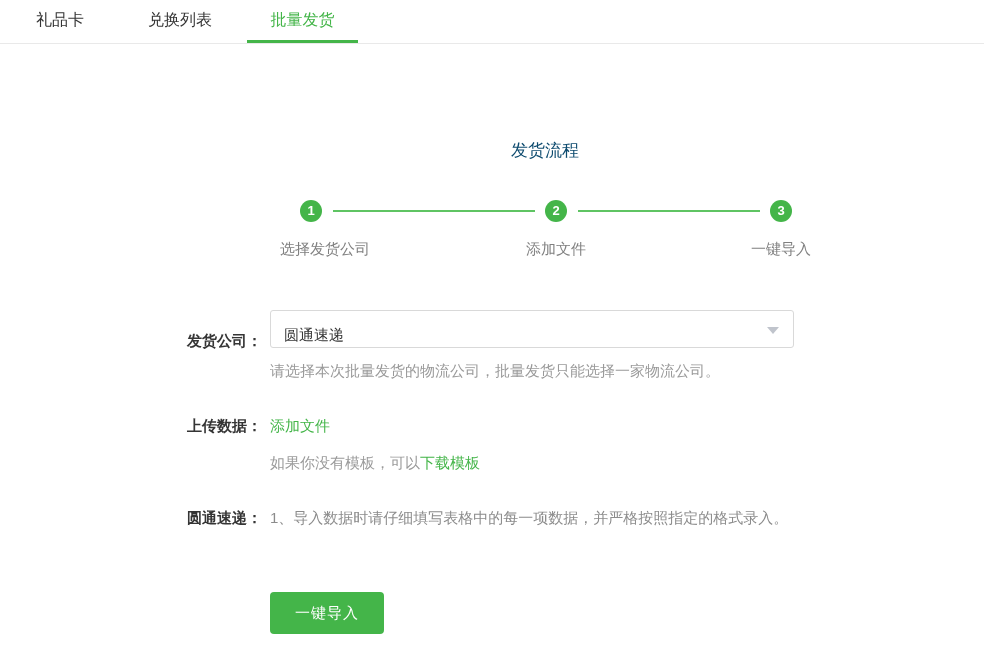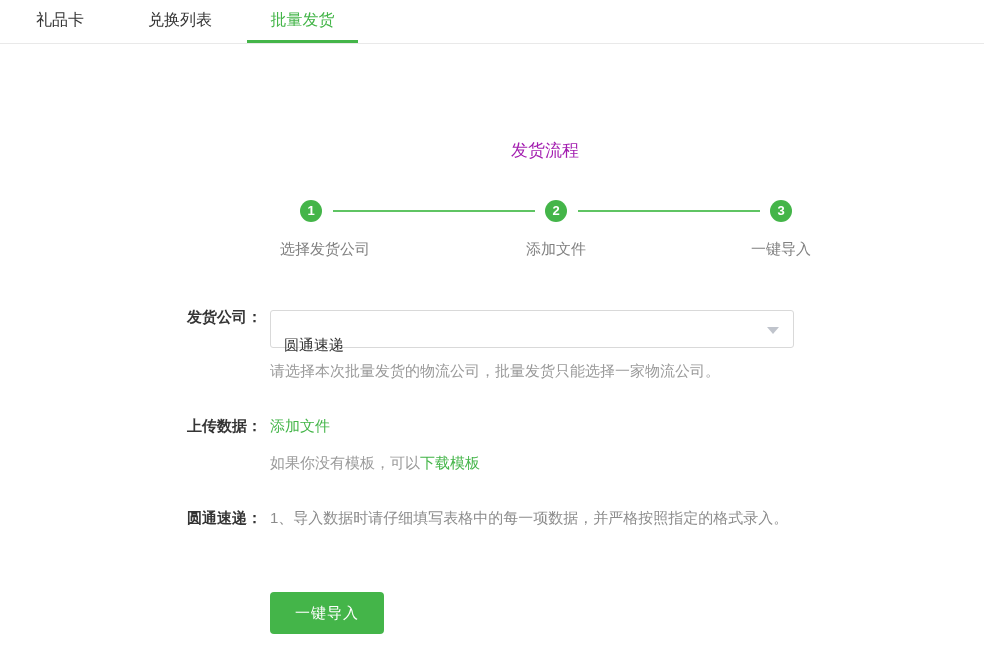--- a/index.html
+++ b/index.html
@@ -8,42 +8,42 @@
     font-family:"Liberation Sans","DejaVu Sans",sans-serif;color:#353535;
   }
   
   .tabbar{position:absolute;top:0;left:0;width:984px;height:43px;border-bottom:1px solid #e9e9e9;background:#fff;}
   .tab{position:absolute;top:9px;height:34px;line-height:22px;font-size:16px;color:#353535;cursor:pointer;white-space:nowrap;}
   .tab.t0{left:36px;}
   .tab.t1{left:148px;}
   .tab.t2{left:247px;width:111px;text-align:center;color:#44b549;}
   .tab.t2::after{content:"";position:absolute;left:0;right:0;bottom:0;height:3px;background:#44b549;}
   
-  .flow-title{position:absolute;top:139px;left:545px;transform:translateX(-50%);font-size:17px;color:#a21caf;white-space:nowrap;}
+  .flow-title{position:absolute;top:139px;left:545px;transform:translateX(-50%);font-size:17px;color:#0c4a6e;white-space:nowrap;}
   
   .step-circle{position:absolute;top:200px;width:22px;height:22px;border-radius:50%;background:#44b549;color:#fff;
     font-size:13px;font-weight:bold;line-height:22px;text-align:center;}
   .step-circle.c1{left:300px;}
   .step-circle.c2{left:545px;}
   .step-circle.c3{left:770px;}
   .step-line{position:absolute;top:210px;height:2px;background:#5fc463;}
   .step-line.l1{left:333px;width:202px;}
   .step-line.l2{left:578px;width:182px;}
   .step-label{position:absolute;top:240px;transform:translateX(-50%);font-size:15px;color:#808080;white-space:nowrap;}
   .step-label.s1{left:325px;}
   .step-label.s2{left:556px;}
   .step-label.s3{left:781px;}
   
   .form-label{position:absolute;right:722px;font-size:15px;font-weight:bold;color:#353535;white-space:nowrap;}
-  .lab-company{top:308px;}
+  .lab-company{top:332px;}
   .lab-upload{top:417px;}
   .lab-import{top:509px;}
   .select{position:absolute;left:270px;top:310px;width:524px;height:38px;box-sizing:border-box;
     border:1px solid #d9d9d9;border-radius:3px;background:#fff;cursor:pointer;}
-  .select-value{position:absolute;left:13px;top:16px;line-height:36px;font-size:15px;color:#353535;white-space:nowrap;}
+  .select-value{position:absolute;left:13px;top:6px;line-height:36px;font-size:15px;color:#353535;white-space:nowrap;}
   .caret{position:absolute;right:14px;top:16px;width:0;height:0;
     border-left:6px solid transparent;border-right:6px solid transparent;border-top:7px solid #c0c4cc;}
   .hint{position:absolute;left:270px;font-size:15px;color:#9a9a9a;white-space:nowrap;}
   .hint-company{top:362px;}
   .hint-template{top:454px;}
   .green-link{color:#44b549;cursor:pointer;text-decoration:none;font-size:15px;}
   .add-file{position:absolute;left:270px;top:417px;white-space:nowrap;}
   .import-line{position:absolute;left:270px;font-size:15px;color:#8c8c8c;white-space:nowrap;text-align:center;}
   .import-line.n1{top:509px;}
   .import-line.n2{top:549px;}

